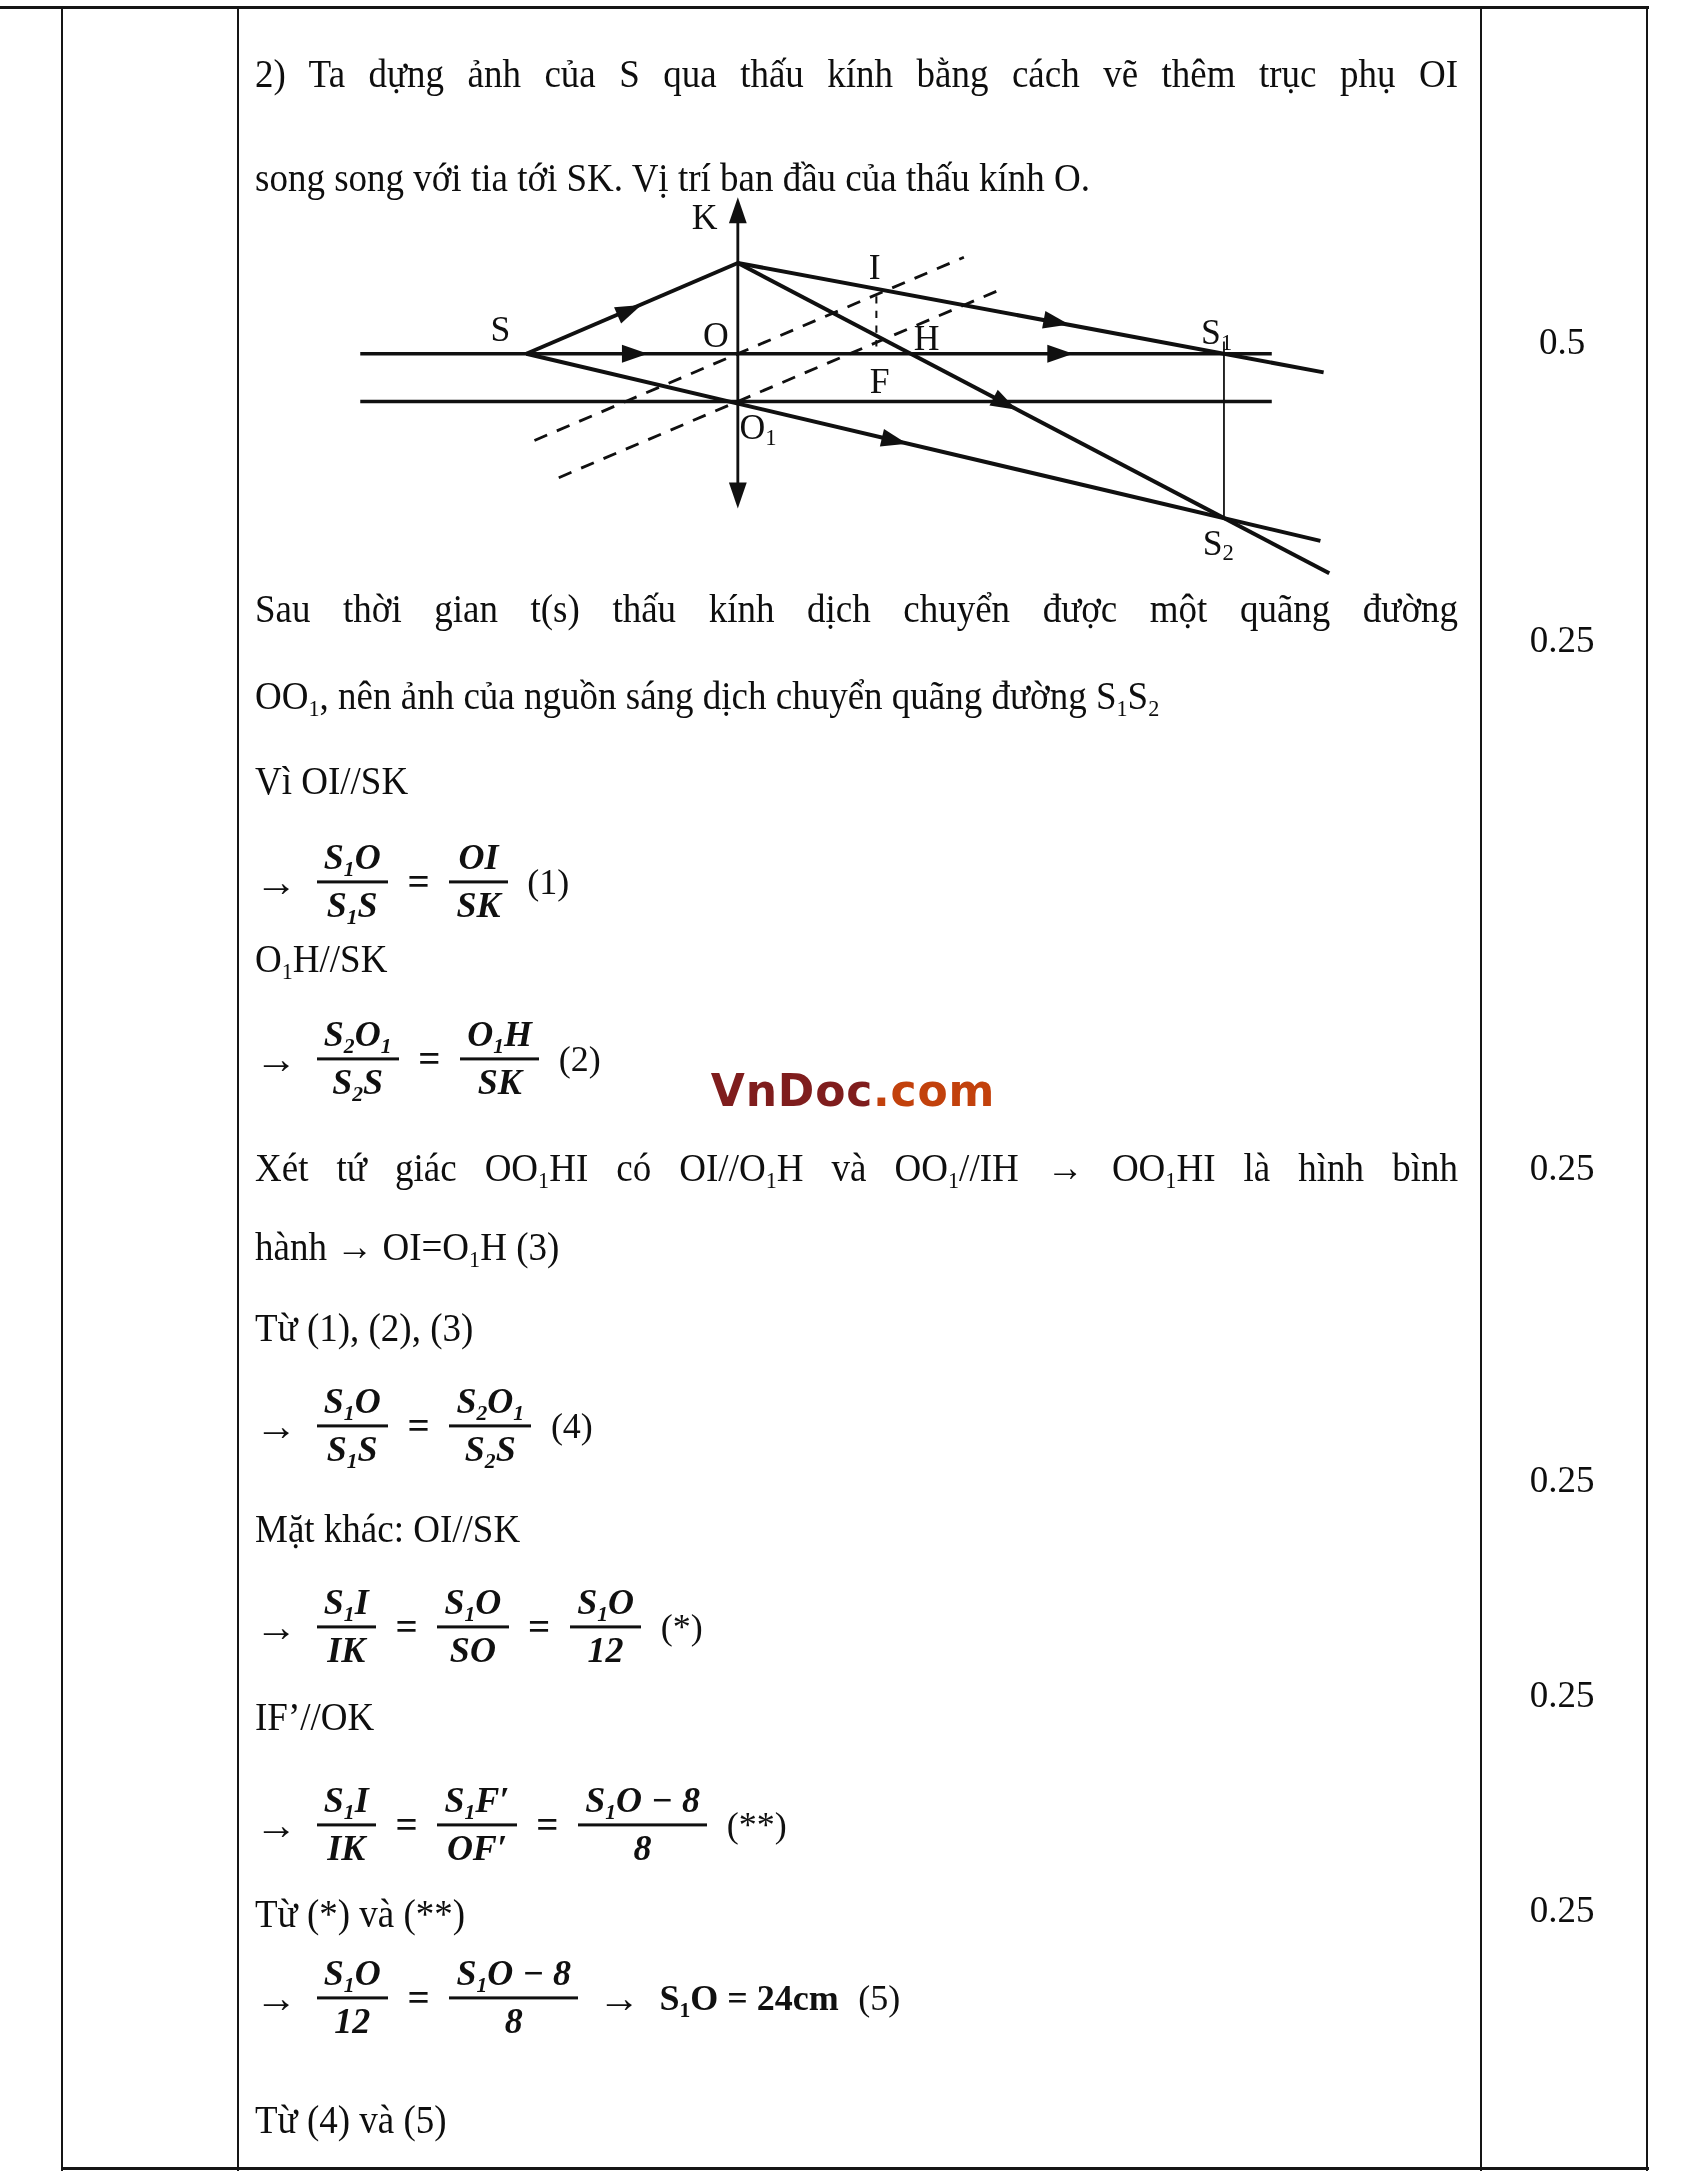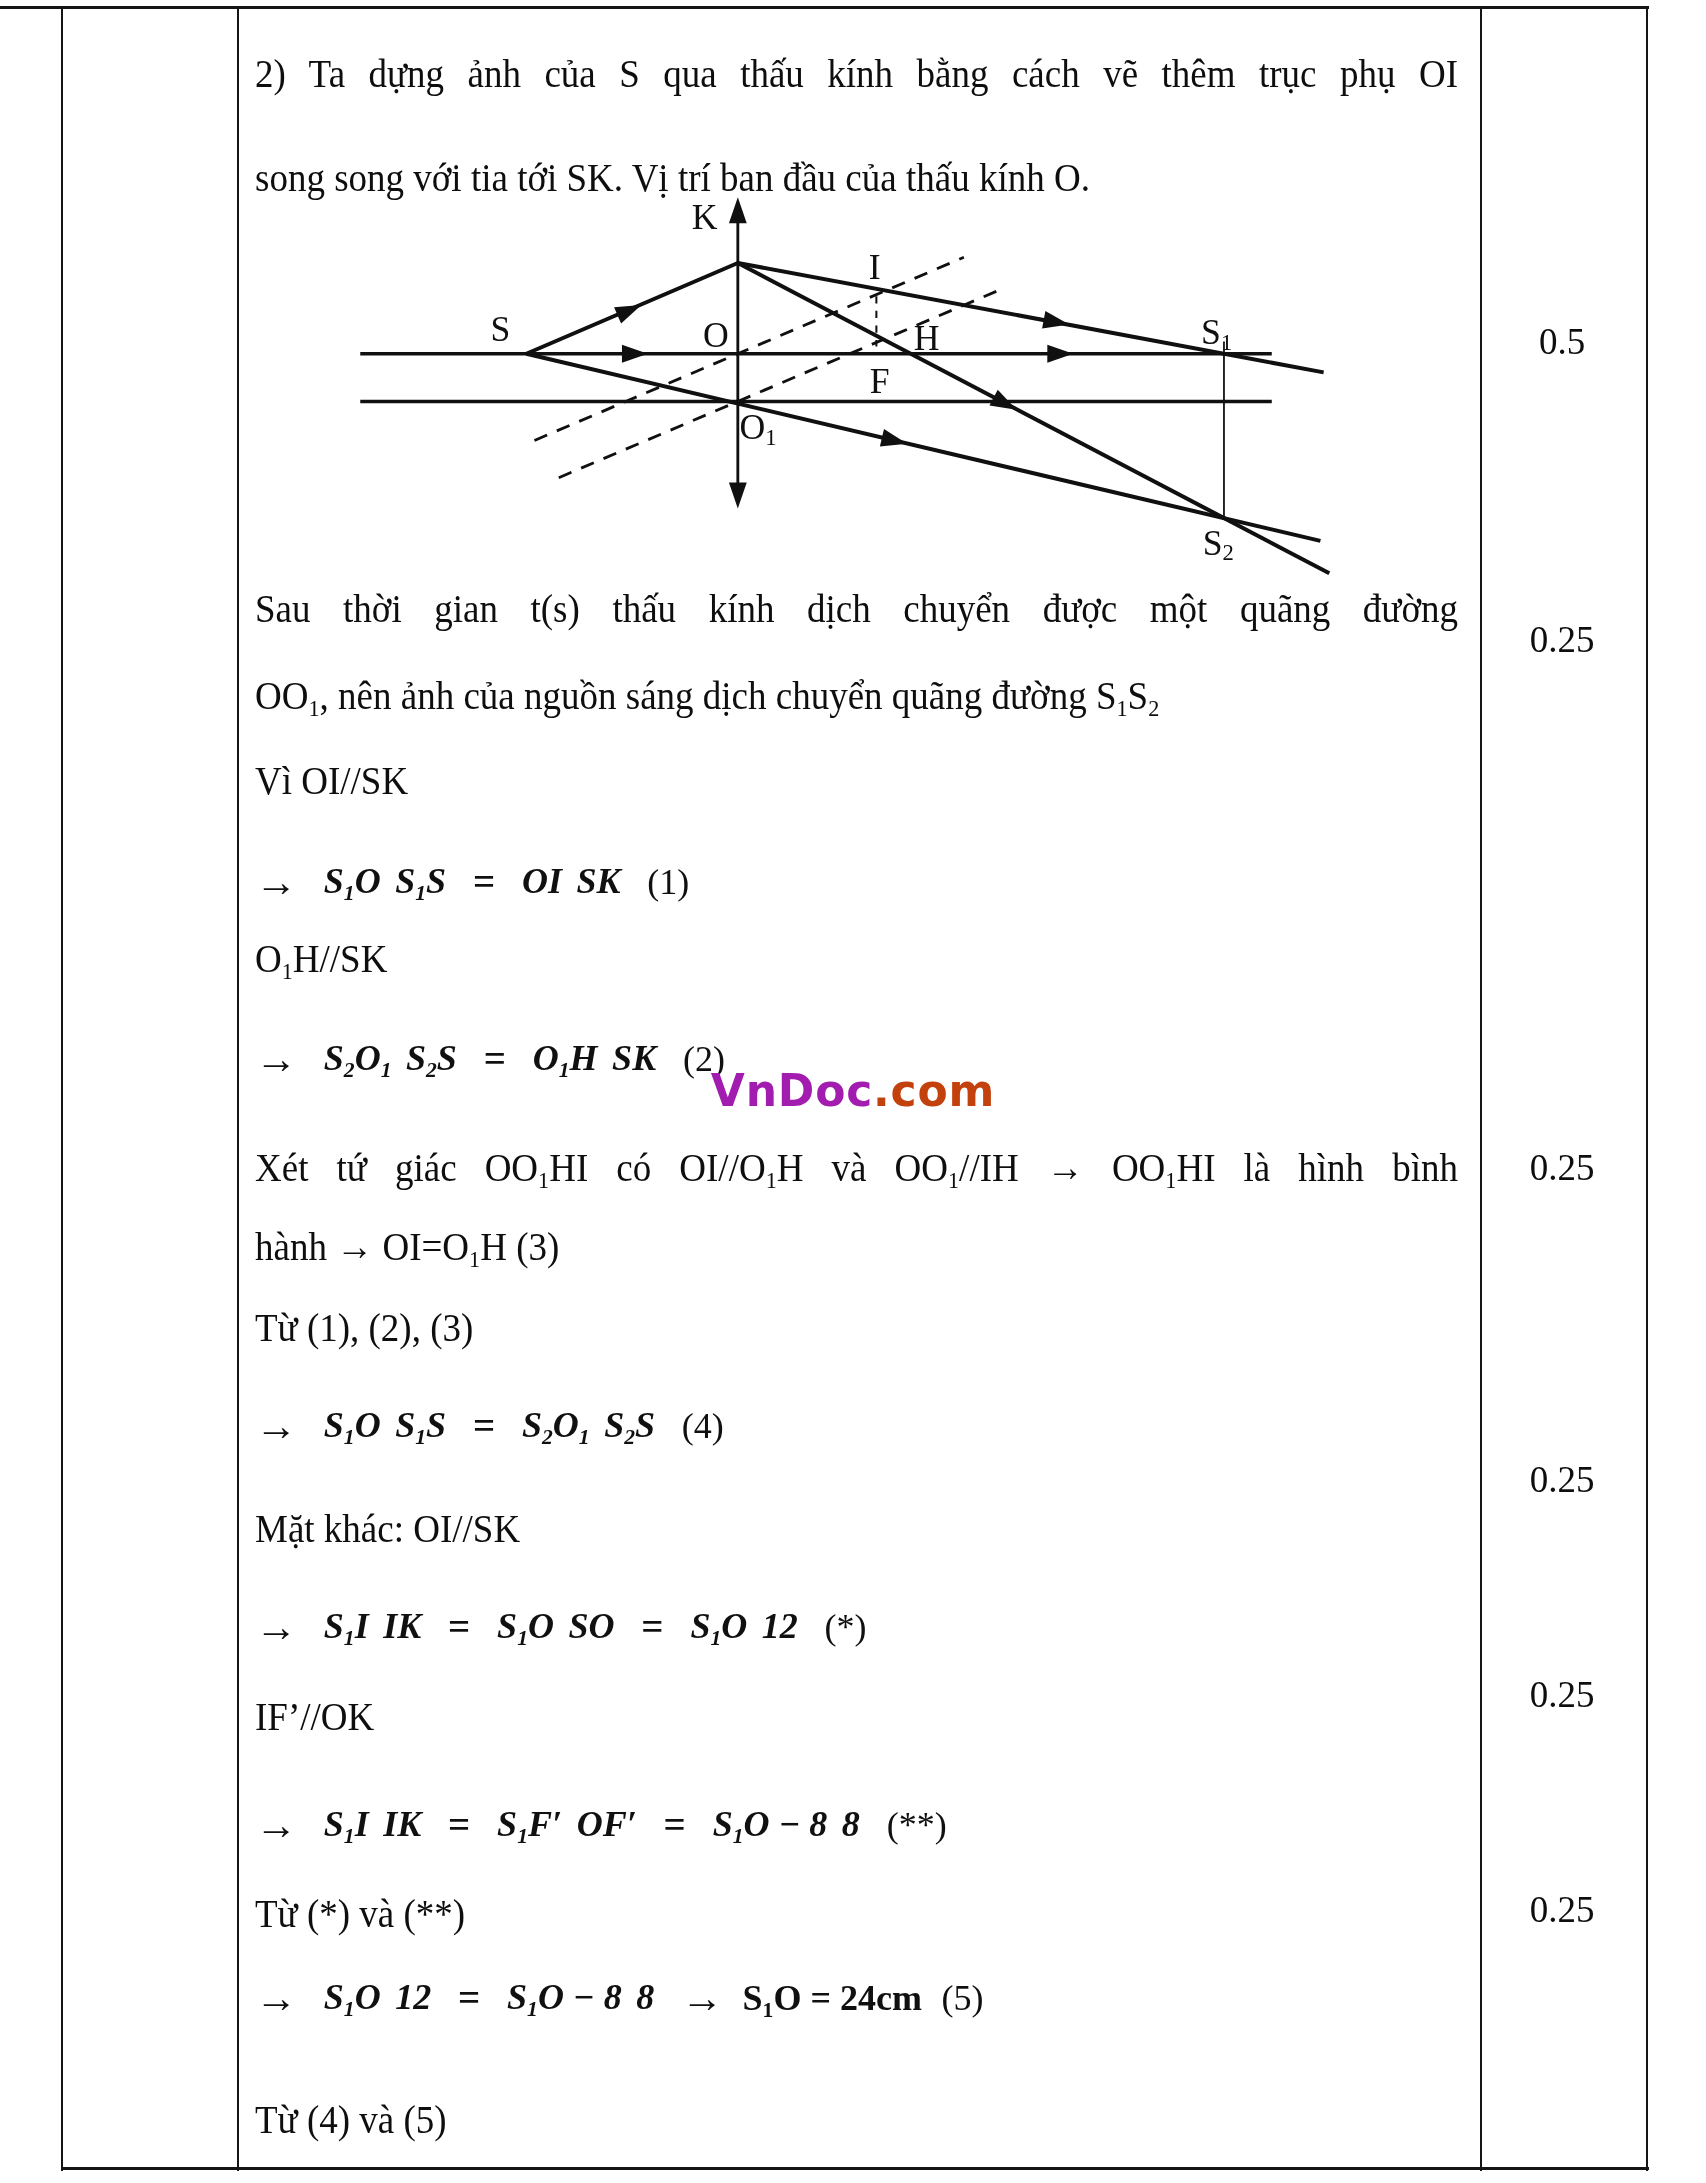--- a/index.html
+++ b/index.html
@@ -17,21 +17,21 @@
   }
   .tline.justify { white-space:normal; width:1203px; text-align:justify; text-align-last:justify; }
   .tline sub, .frac sub, .f-mtext sub { font-size:0.6em; line-height:0; vertical-align:-0.3em; }
 
   
   .fline { position:absolute; left:255px; display:flex; align-items:center; gap:19.5px; transform:translateY(-50%); }
   .f-arrow { font-size:42px; line-height:1; }
   .f-eq { font-size:39px; font-weight:bold; line-height:1; }
   .f-tag { font-size:36px; line-height:1; }
   .f-mtext { font-size:36px; font-weight:bold; line-height:1; }
-  .frac { display:inline-flex; align-items:center; font-size:36px; font-weight:bold; font-style:italic; }
+  .frac { display:inline-flex; flex-direction:column; align-items:center; font-size:36px; font-weight:bold; font-style:italic; }
   .frac .num, .frac .den { padding:2.4px 7.3px; line-height:1.12; white-space:nowrap; }
   .frac .bar { align-self:stretch; height:0; border-top:3.2px solid #101010; }
 
   
   .score { position:absolute; font-size:37px; transform:translate(-50%,-50%); color:#0e0e0e; }
 
   
   .watermark {
     position:absolute; transform:translate(-50%,-50%);
     font-family:"DejaVu Sans","Liberation Sans",sans-serif; font-weight:bold;
@@ -209,16 +209,16 @@
   <div id="scores">
       <div class="score" style="left: 1562px; top: 341px;">0.5</div>
       <div class="score" style="left: 1562px; top: 639px;">0.25</div>
       <div class="score" style="left: 1562px; top: 1167px;">0.25</div>
       <div class="score" style="left: 1562px; top: 1479px;">0.25</div>
       <div class="score" style="left: 1562px; top: 1694px;">0.25</div>
       <div class="score" style="left: 1562px; top: 1909px;">0.25</div>
     </div>
 
   <div class="watermark" id="watermark" style="left: 853px; top: 1090px;">
-    <span style="color: #a21caf; margin-top: 48px;">VnDoc</span><span style="color: #c2410c;">.com</span>
+    <span style="color: #7f1d1d; margin-top: 48px;">VnDoc</span><span style="color: #c2410c;">.com</span>
   </div>
 </div>
 
 
 </body></html>

